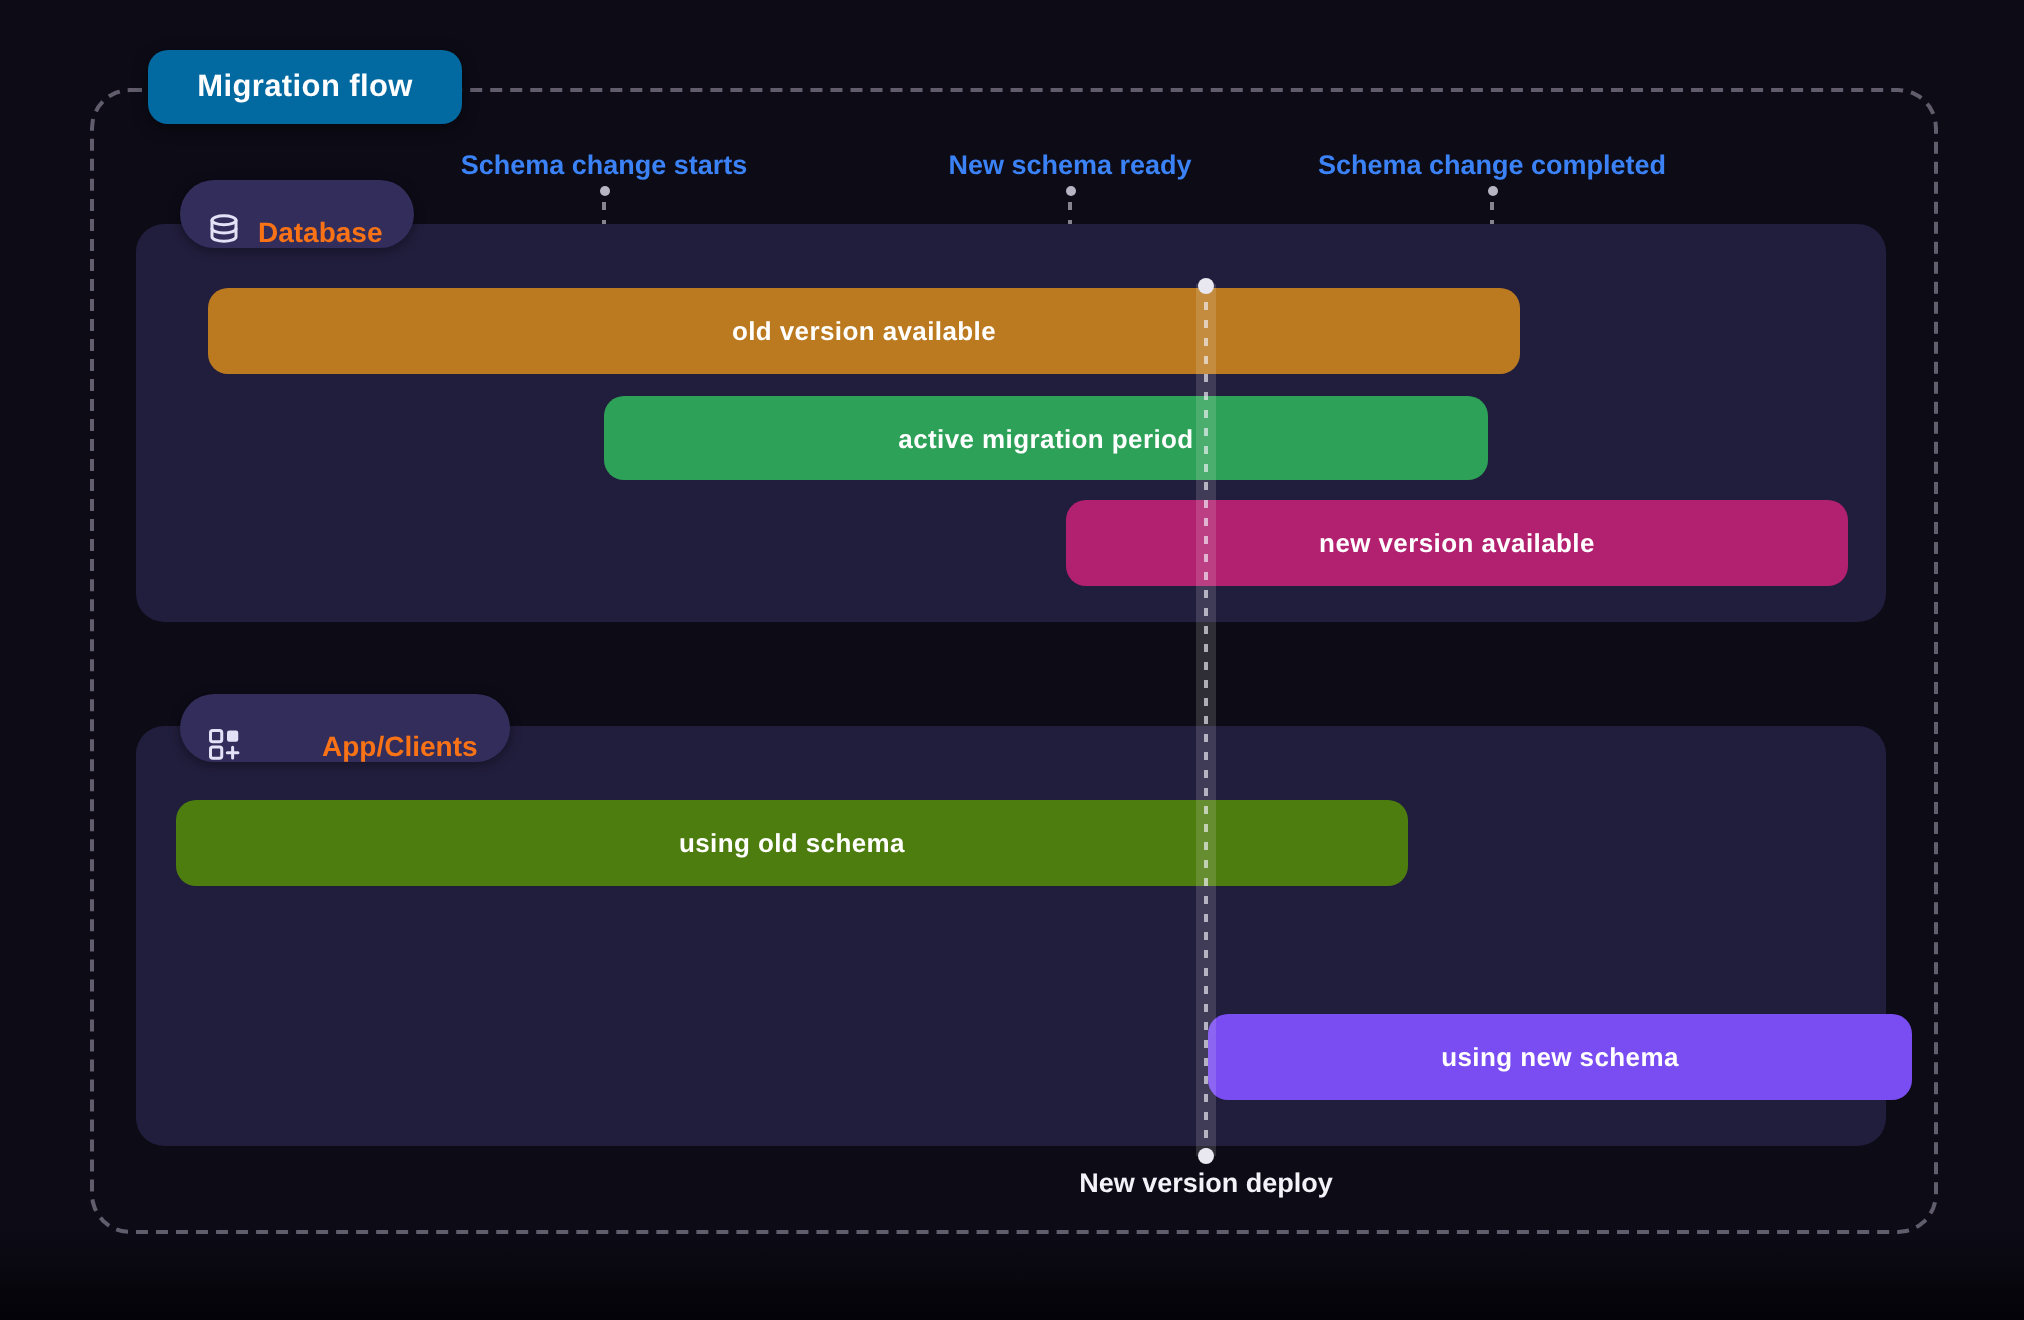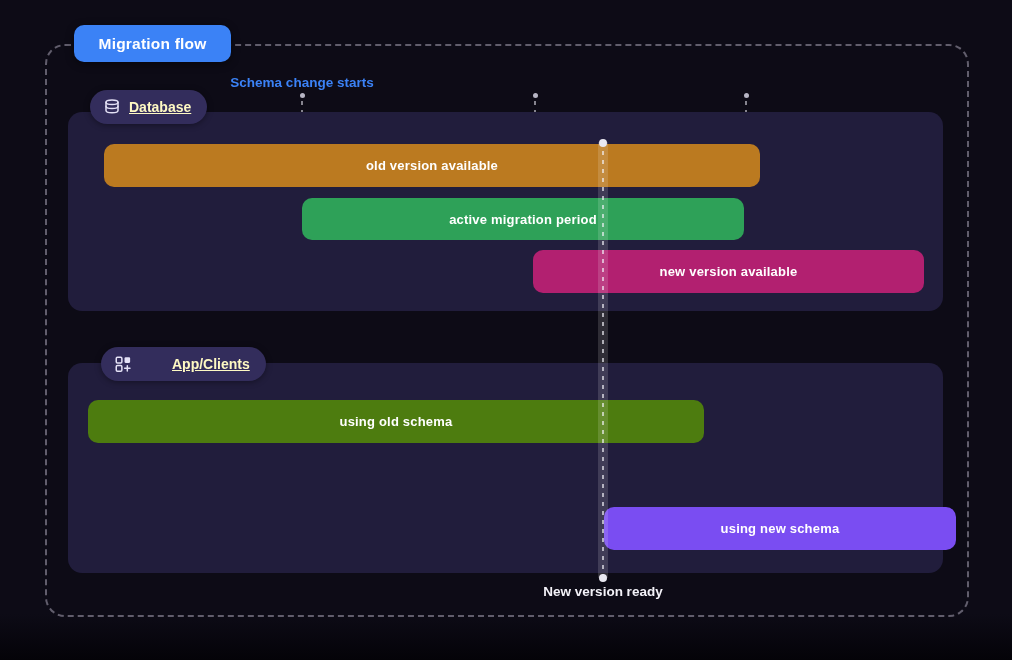--- a/index.html
+++ b/index.html
@@ -13,21 +13,21 @@
 
   
   .frame{
     position:absolute;left:45px;top:44px;width:920px;height:569px;
     border:2px dashed rgba(168,163,180,.55);border-radius:20px;
   }
 
   
   .title-badge{
     position:absolute;left:74px;top:25px;width:157px;height:37px;
-    background:#3b82f6;border-radius:10px;
+    background:#0369a1;border-radius:10px;
     display:flex;align-items:center;justify-content:center;
     color:#ffffff;font-size:15.5px;font-weight:700;letter-spacing:.2px;
     box-shadow:0 2px 8px rgba(0,0,0,.45);
   }
 
   
   .ms-label{
     position:absolute;top:75px;width:240px;margin-left:-120px;
     text-align:center;color:#3b82f6;font-size:13.5px;font-weight:700;
   }
@@ -49,27 +49,26 @@
   
   .panel{
     position:absolute;left:68px;width:875px;background:#211d3c;border-radius:14px;
   }
   .panel-db{top:112px;height:199px;}
   .panel-app{top:363px;height:210px;}
 
   
   .section-badge{
     position:absolute;height:34px;border-radius:17px;background:#332d5c;
-    display:flex;align-items:center;gap:8px;padding:0 16px 0 13px;
-    color:#fef9c3;font-size:14px;font-weight:700;
+    display:flex;align-items:flex-end;gap:8px;padding:0 16px 0 13px;
+    color:#f97316;font-size:14px;font-weight:700;
     box-shadow:0 1px 6px rgba(0,0,0,.4);
-    text-decoration:underline;
   }
   .badge-db{left:90px;top:90px;}
-  .badge-app{left:101px;top:347px;gap:40px;}
+  .badge-app{left:90px;top:347px;gap:40px;}
   .section-badge svg{display:block;}
 
   
   .bar{
     position:absolute;border-radius:10px;
     display:flex;align-items:center;justify-content:center;
     color:#ffffff;font-size:13px;font-weight:700;letter-spacing:.2px;
   }
   .bar-old      {left:104px; top:144px;width:656px;height:43px;background:#bb7a20;}
   .bar-active   {left:302px;top:198px;width:442px;height:42px;background:#2ea158;}
@@ -108,24 +107,26 @@
 
   <div class="title-badge">
     <span>Migration flow</span>
   </div>
 
   <div class="ms-label ms-x1">Schema change starts</div>
   <div class="ms-top-dot ms-x1"></div>
   <div class="guide-line ms-x1"></div>
   <div class="ms-end-dot ms-x1"></div>
 
+  <div class="ms-label ms-x2">New schema ready</div>
   <div class="ms-top-dot ms-x2"></div>
   <div class="guide-line ms-x2"></div>
   <div class="ms-end-dot ms-x2"></div>
 
+  <div class="ms-label ms-x3">Schema change completed</div>
   <div class="ms-top-dot ms-x3"></div>
   <div class="guide-line ms-x3"></div>
   <div class="ms-end-dot ms-x3"></div>
 
   <div class="panel panel-db"></div>
   <div class="section-badge badge-db">
     <span>
       <svg width="18" height="18" viewBox="0 0 24 24" fill="none" stroke="#e4e1f6" stroke-width="2" stroke-linecap="round" stroke-linejoin="round">
         <ellipse cx="12" cy="5.5" rx="8" ry="3"></ellipse>
         <path d="M4 5.5v5.5c0 1.66 3.58 3 8 3s8-1.34 8-3V5.5"></path>
@@ -160,15 +161,15 @@
     <span>using old schema</span>
   </div>
   <div class="bar bar-newschema">
     <span>using new schema</span>
   </div>
 
   <div class="deploy-band"></div>
   <div class="deploy-dash"></div>
   <div class="deploy-dot deploy-dot-top"></div>
   <div class="deploy-dot deploy-dot-bottom"></div>
-  <div class="deploy-label">New version ready</div>
+  <div class="deploy-label">New version deploy</div>
 
 </div>
 
 </body></html>

